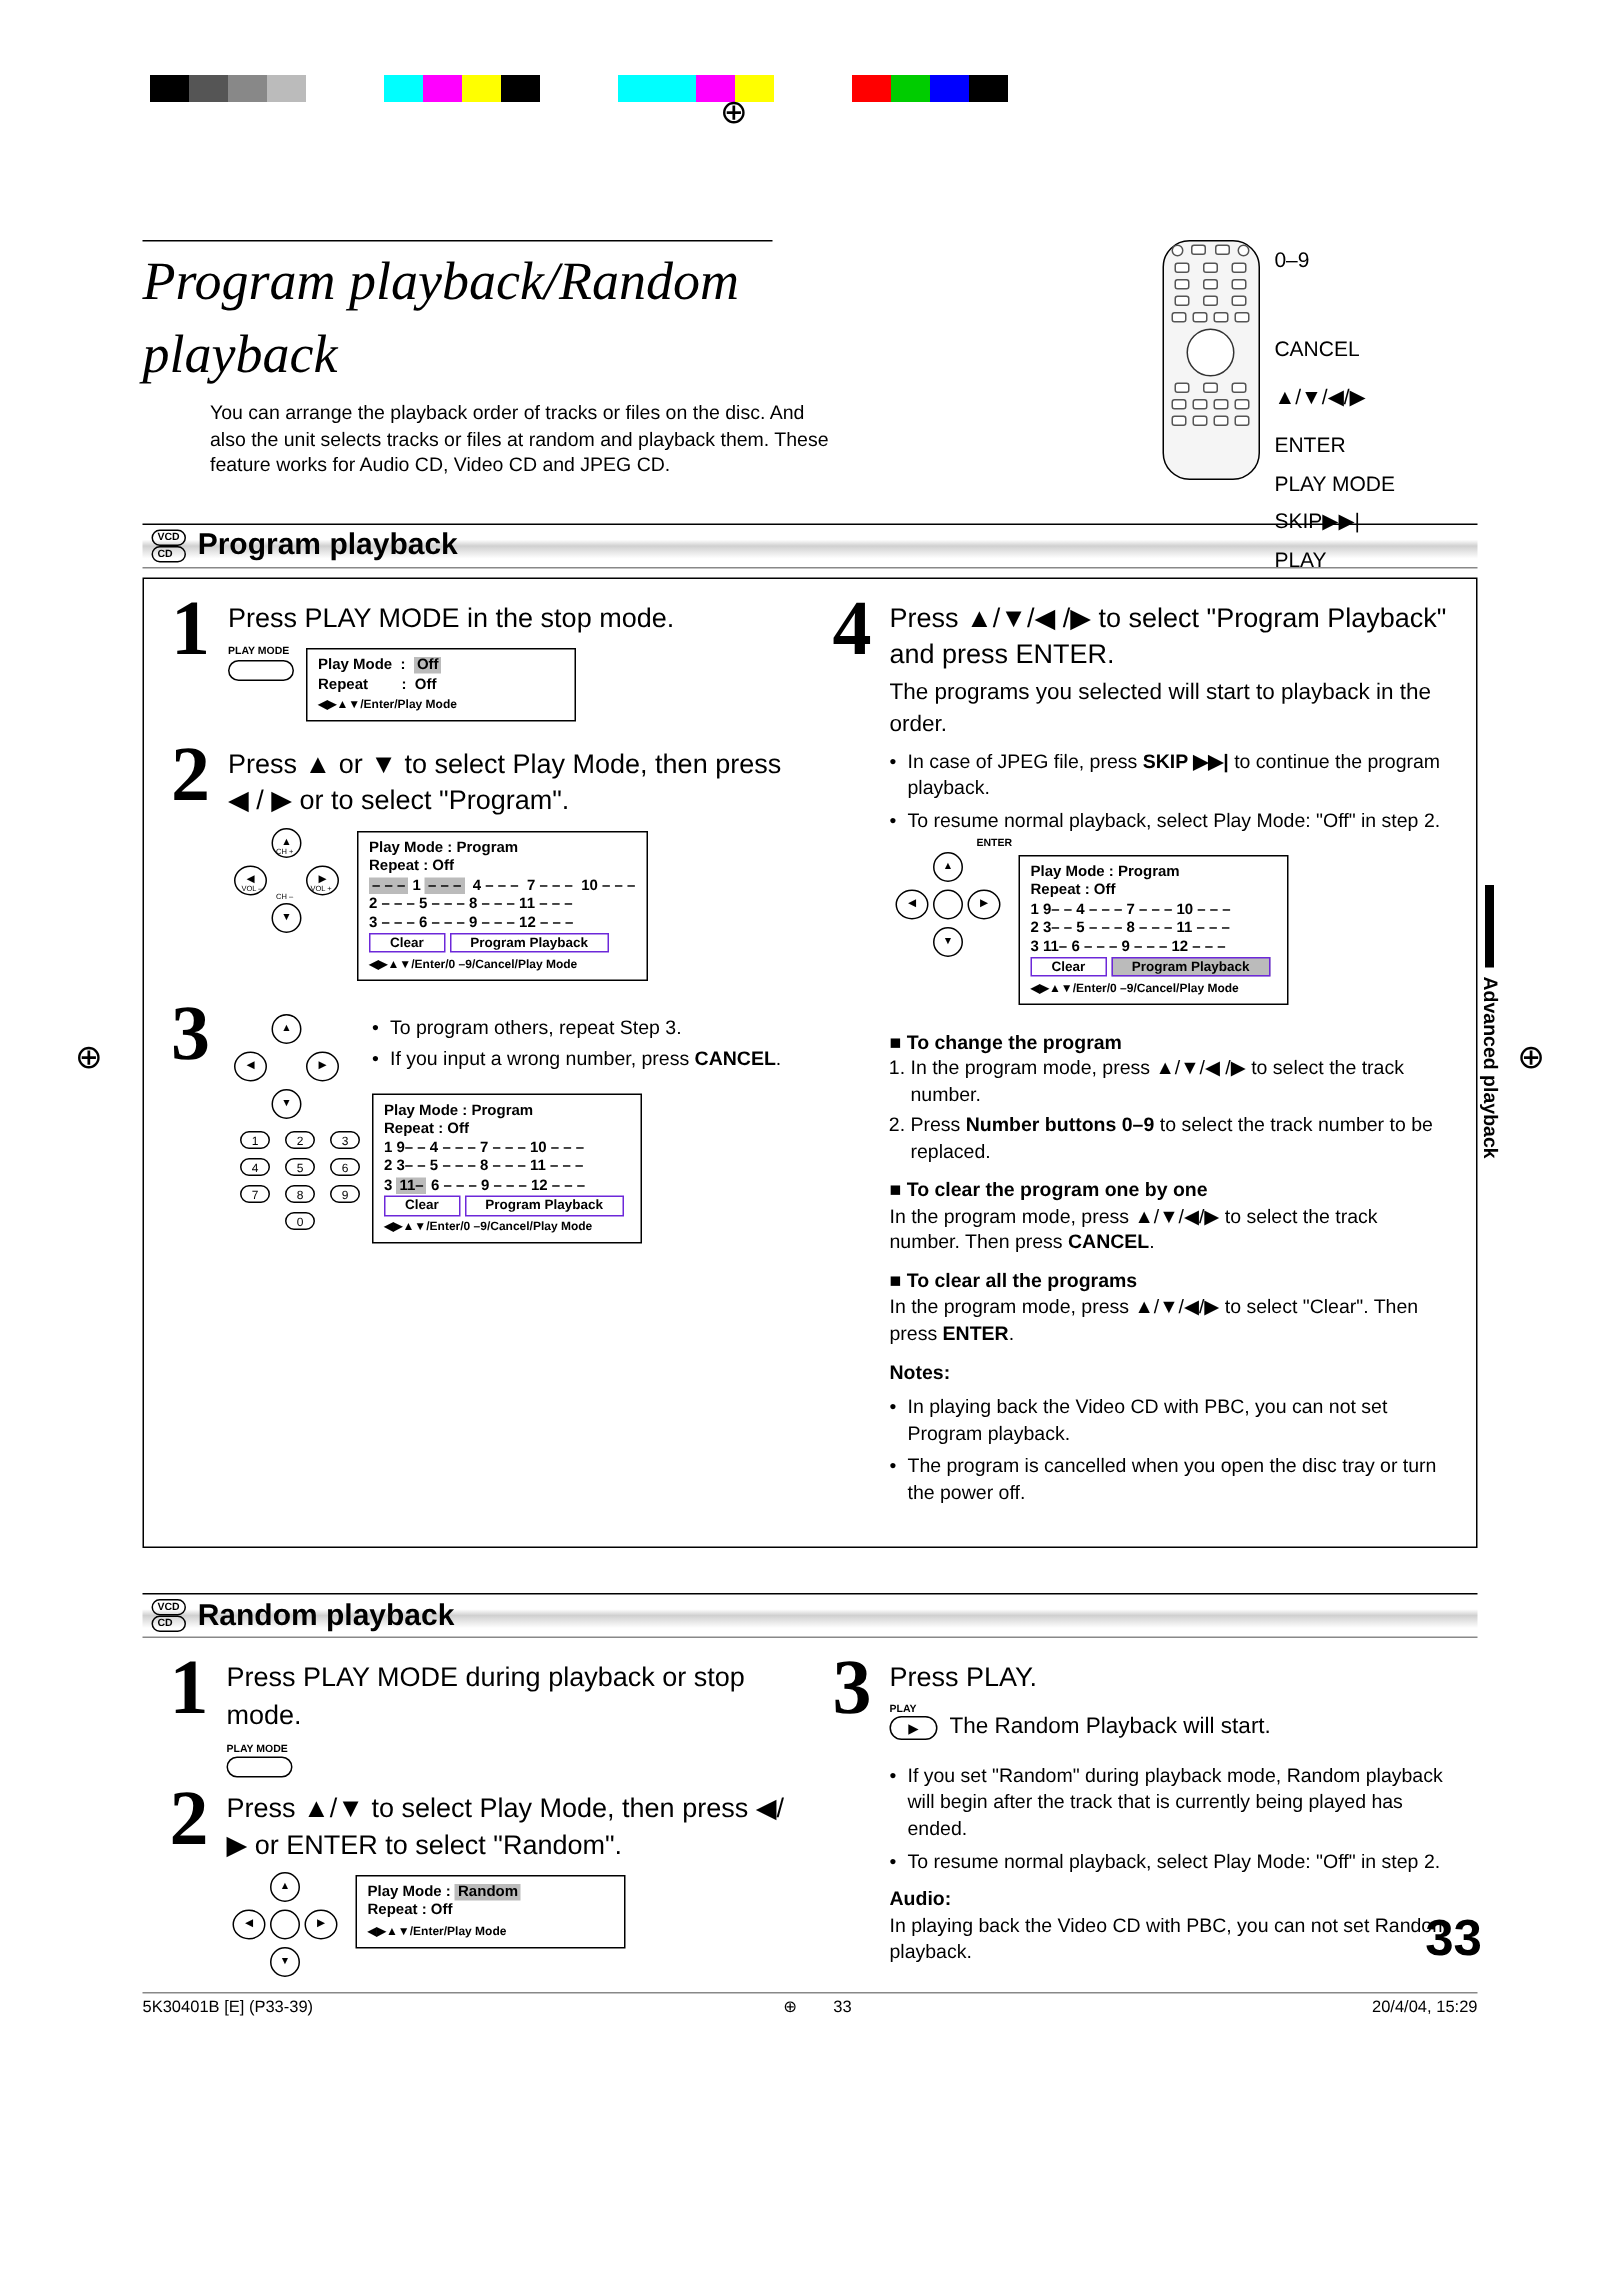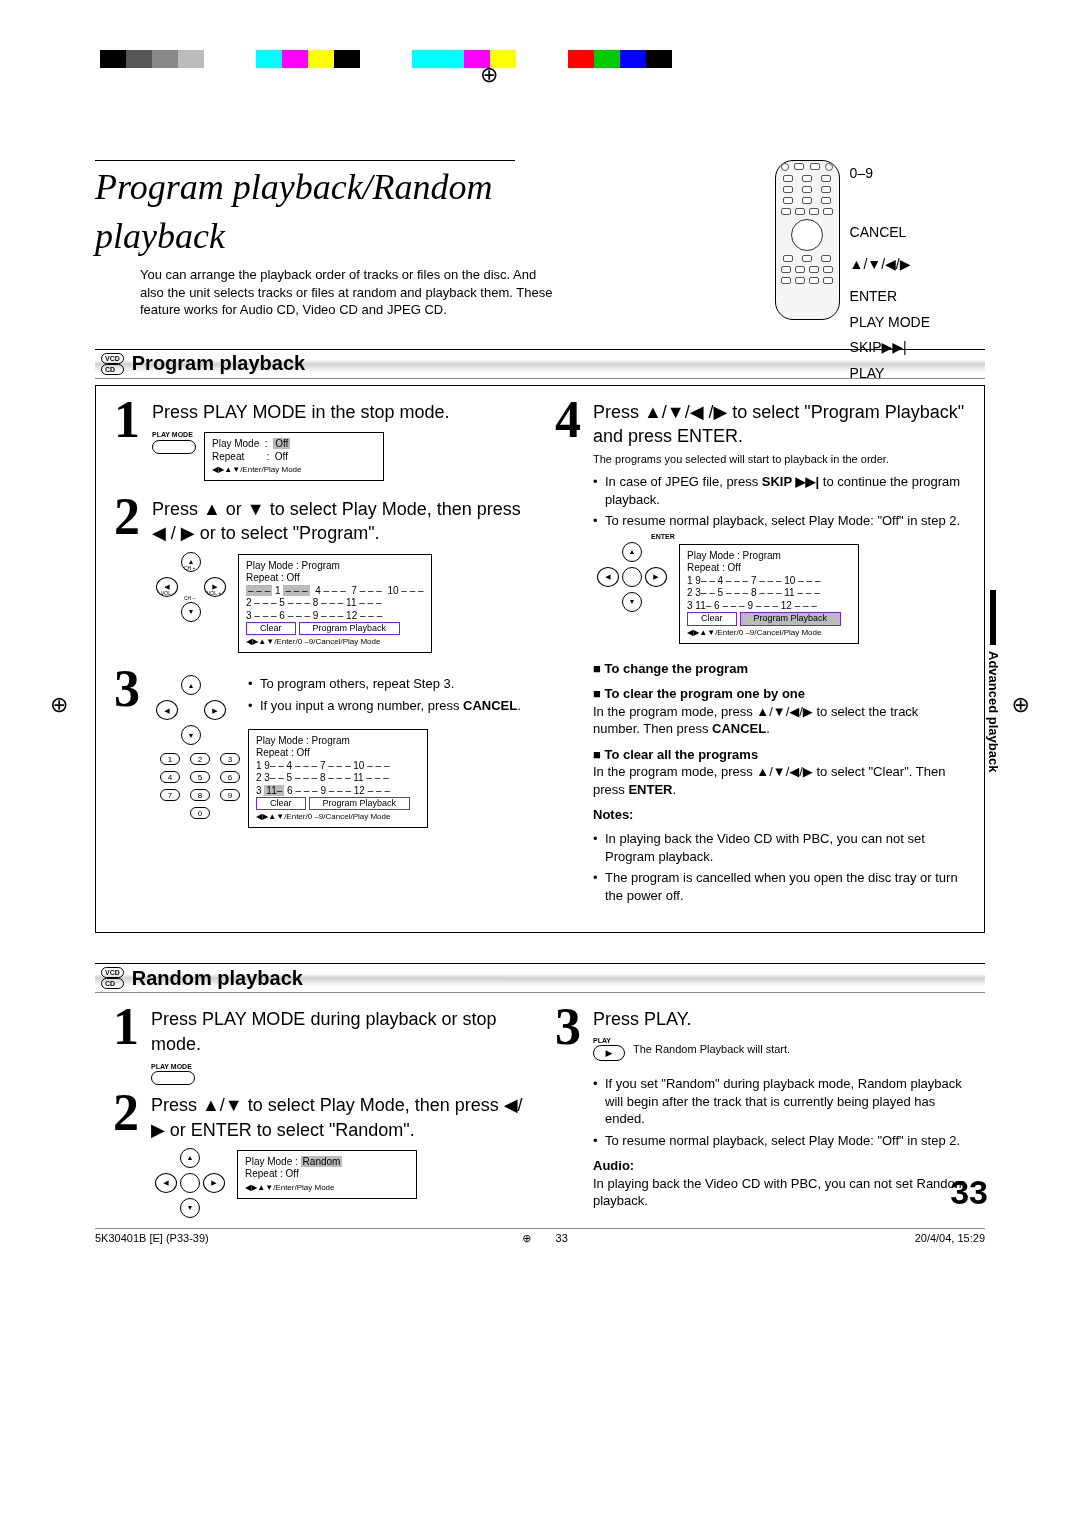--- a/index.html
+++ b/index.html
@@ -22,25 +22,25 @@
   .remote-labels span { white-space: nowrap; }
   .section-bar { margin: 30px 95px 0 95px; display: flex; align-items: center; background: linear-gradient(#fff 0%, #fff 35%, #d0d0d0 50%, #fff 80%); border-top: 1px solid #000; border-bottom: 1px solid #888; height: 30px; font-size: 20px; font-weight: bold; padding-left: 6px; }
   .section-bar .badge-stack { display: flex; flex-direction: column; gap: 0px; margin-right: 8px; }
   .section-bar .ovbadge { font-size: 7px; font-weight: bold; border: 1px solid #000; border-radius: 8px; padding: 0 3px; line-height: 9px; }
   .box { margin: 6px 95px 0 95px; border: 1px solid #000; padding: 14px 18px 14px 18px; display: flex; gap: 30px; position: relative; }
   .col { flex: 1; }
   .step { display: flex; gap: 6px; margin-bottom: 8px; }
   .stepnum { font-family: "Times New Roman", serif; font-size: 52px; font-weight: bold; line-height: 0.75; width: 32px; }
   .stepbody { flex: 1; }
   .steptitle { font-weight: normal; font-size: 18px; }
-  .stepdesc { font-size: 11px; margin-top: 4px; }
+  .stepdesc { font-size: 15px; margin-top: 4px; }
   .playmode-pill { display: inline-block; margin-top: 6px; }
   .playmode-pill .lbl { font-size: 7px; font-weight: bold; }
   .playmode-pill .pill { width: 44px; height: 14px; border: 1.5px solid #000; border-radius: 8px; }
-  .osd { border: 1px solid #000; font-size: 10px; padding: 5px 7px; margin: 8px 0; background: #fff; display: inline-block; min-width: 180px; line-height: 1.25; }
+  .osd { border: 1px solid #000; font-size: 10px; padding: 5px 7px; margin: 8px 0; background: #fff; display: inline-block; min-width: 180px; line-height: 1.25; font-weight: bold; }
   .osd .hl { background: #bbb; padding: 0 2px; }
   .osd .btnbox { border: 1px solid #6d28d9; display: inline-block; padding: 0 13px; font-size: 9px; margin-right: 3px; }
   .osd .hint { font-size: 8px; margin-top: 2px; }
   .dpad { width: 70px; height: 70px; position: relative; margin: 6px 4px; }
   .dpad .c { position: absolute; border: 1px solid #000; border-radius: 50%; width: 20px; height: 20px; background: #fff; display: flex; align-items: center; justify-content: center; font-size: 7px; }
   .dpad .up { top: 0; left: 25px; }
   .dpad .down { bottom: 0; left: 25px; }
   .dpad .left { left: 0; top: 25px; width: 22px; }
   .dpad .right { right: 0; top: 25px; width: 22px; }
   .dpad .mid { top: 25px; left: 25px; }
@@ -282,20 +282,24 @@
             <div>Repeat           :   Off</div>
             <div>1 9– –   4 – – –   7 – – –   10 – – –</div>
             <div>2 3– –   5 – – –   8 – – –   11 – – –</div>
             <div>3 11–   6 – – –   9 – – –   12 – – –</div>
             <span class="btnbox">Clear</span><span class="btnbox hl">Program Playback</span>
             <div class="hint">◀▶▲▼/Enter/0 –9/Cancel/Play Mode</div>
           </div>
         </div>
 
         <div class="subhead">To change the program</div>
+        <ol class="numlist">
+          <li>In the program mode, press ▲/▼/◀ /▶ to select the track number.</li>
+          <li><span>Press </span><b>Number buttons 0–9</b><span> to select the track number to be replaced.</span></li>
+        </ol>
         <div class="subhead">To clear the program one by one</div>
         <div><span>In the program mode, press ▲/▼/◀/▶ to select the track number. Then press </span><b>CANCEL</b><span>.</span></div>
         <div class="subhead">To clear all the programs</div>
         <div><span>In the program mode, press ▲/▼/◀/▶ to select "Clear". Then press </span><b>ENTER</b><span>.</span></div>
         <div class="notes-label">Notes:</div>
         <ul class="bul">
           <li>In playing back the Video CD with PBC, you can not set Program playback.</li>
           <li>The program is cancelled when you open the disc tray or turn the power off.</li>
         </ul>
       </div>

